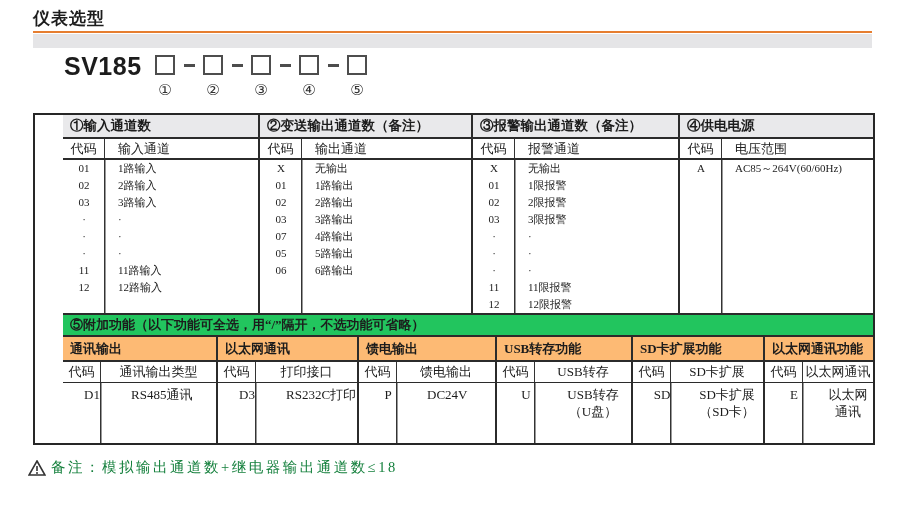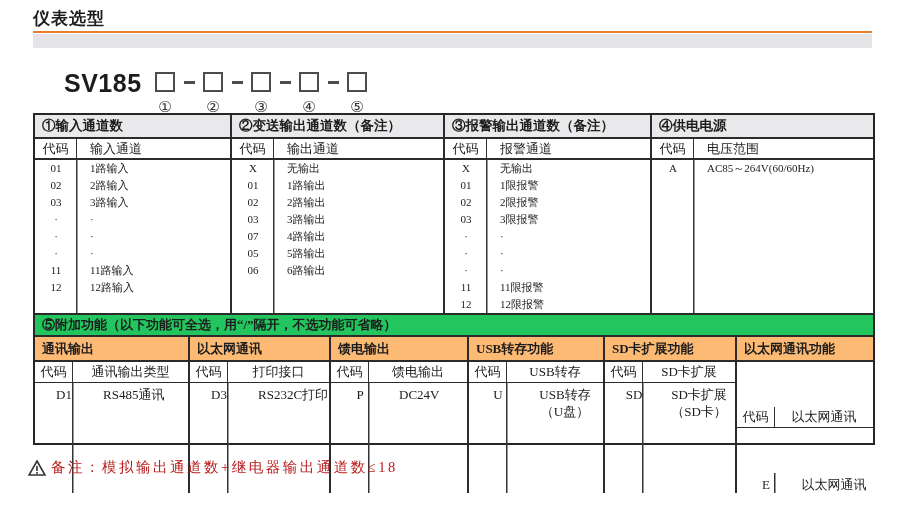--- a/index.html
+++ b/index.html
@@ -6,62 +6,62 @@
   body{
     width:908px;height:514px;background:#ffffff;position:relative;overflow:hidden;
     font-family:"Liberation Serif","DejaVu Serif",serif;color:#1c1c1c;
   }
   .abs{position:absolute;}
   
   .page-title{left:33px;top:7px;font-size:17px;font-weight:bold;letter-spacing:1px;}
   .accent-rule{left:33px;top:31px;width:839px;height:2px;background:#E67E30;}
   .title-band{left:33px;top:34px;width:839px;height:14px;background:#E5E5E7;}
   
-  .model{left:64px;top:72px;display:flex;align-items:flex-start;}
+  .model{left:64px;top:55px;display:flex;align-items:flex-start;}
   .model-name{font-family:"Liberation Sans","DejaVu Sans",sans-serif;font-size:25px;font-weight:bold;
     line-height:22px;letter-spacing:0.5px;margin-right:13px;}
   .slot{width:21px;display:flex;flex-direction:column;align-items:center;}
   .box{width:16px;height:16px;border:2px solid #4d4d4d;background:#fff;}
   .circ{margin-top:7px;font-size:15px;line-height:16px;color:#333;font-family:"DejaVu Sans",sans-serif;}
   .dash{width:27px;height:20px;display:flex;align-items:center;justify-content:center;}
   .dash-bar{width:11px;height:3px;background:#4d4d4d;}
   
-  .spec-table{left:33px;top:113px;width:842px;border:2px solid #262626;box-sizing:border-box;background:#fff;}
+  .spec-table{left:33px;top:113px;width:842px;border:2px solid #262626;box-sizing:border-box;background:#fff;padding-left:28px;}
   .secA{display:grid;grid-template-columns:197px 213px 207px 1fr;height:198px;}
   .colA{border-right:2px solid #2b2b2b;display:flex;flex-direction:column;box-sizing:border-box;min-width:0;}
   .colA:last-child{border-right:none;}
   .hdrA{height:24px;box-sizing:border-box;background:#E9E9EB;border-bottom:2px solid #2b2b2b;
     font-weight:bold;font-size:13.5px;line-height:21px;padding-left:7px;white-space:nowrap;overflow:hidden;}
   .subA{height:21px;box-sizing:border-box;display:flex;border-bottom:2px solid #2b2b2b;font-size:13px;}
   .subA .sc{width:42px;box-sizing:border-box;border-right:1.5px solid #333;display:flex;align-items:center;justify-content:center;}
   .subA .sv{flex:1;display:flex;align-items:center;padding-left:13px;white-space:nowrap;overflow:hidden;}
   .bodyA{flex:1;background:linear-gradient(#333,#333) 40.5px 0/1.5px 100% no-repeat;}
   .trow{display:flex;height:17px;line-height:17px;font-size:11px;}
   .trow .rc{width:42px;text-align:center;}
   .trow .rv{flex:1;padding-left:13px;white-space:nowrap;overflow:hidden;}
   
   .band5{height:24px;box-sizing:border-box;border-top:2px solid #2b2b2b;border-bottom:2px solid #2b2b2b;
     background:#22c55e;font-weight:bold;font-size:13px;line-height:19px;padding-left:7px;white-space:nowrap;}
   
   .secB{display:grid;grid-template-columns:155px 141px 138px 136px 132px 1fr;height:106px;}
   .colB{border-right:2px solid #2b2b2b;display:flex;flex-direction:column;box-sizing:border-box;min-width:0;}
-  .colB:last-child{border-right:none;gap:45px;}
+  .colB:last-child{border-right:none;}
   .hdrB{height:25px;box-sizing:border-box;border-bottom:2px solid #2b2b2b;background:#fdba74;
     font-weight:bold;font-size:13px;line-height:23px;padding-left:7px;white-space:nowrap;overflow:hidden;}
   .subB{height:21px;box-sizing:border-box;display:flex;border-bottom:1.5px solid #2b2b2b;font-size:13px;}
   .subB .sc{width:38px;box-sizing:border-box;border-right:1.5px solid #333;display:flex;align-items:center;justify-content:center;}
   .subB .sv{flex:1;display:flex;align-items:center;justify-content:center;text-align:center;white-space:nowrap;overflow:hidden;}
   .bodyB{flex:1;display:flex;background:linear-gradient(#333,#333) 36.5px 0/1.5px 100% no-repeat;padding-top:3px;}
   .bodyB .bc{width:58px;text-align:center;font-size:13px;line-height:17px;}
   .bodyB .bv{flex:1;font-size:13px;line-height:17px;text-align:center;}
   .bodyB .bv.lft{text-align:left;padding-left:10px;}
   
   .note{left:28px;top:458px;display:flex;align-items:center;}
   .warn-icon{width:18px;height:16px;margin-right:5px;flex:none;}
-  .note-text{font-size:14.5px;letter-spacing:2.5px;color:#b91c1c;white-space:nowrap;}
+  .note-text{font-size:14.5px;letter-spacing:2.5px;color:#15803d;white-space:nowrap;}
 </style>
 </head>
 <body>
 
 <div class="abs page-title">仪表选型</div>
 <div class="abs accent-rule"></div>
 <div class="abs title-band"></div>
 
 <div class="abs model">
   <div class="model-name">SV185</div>

